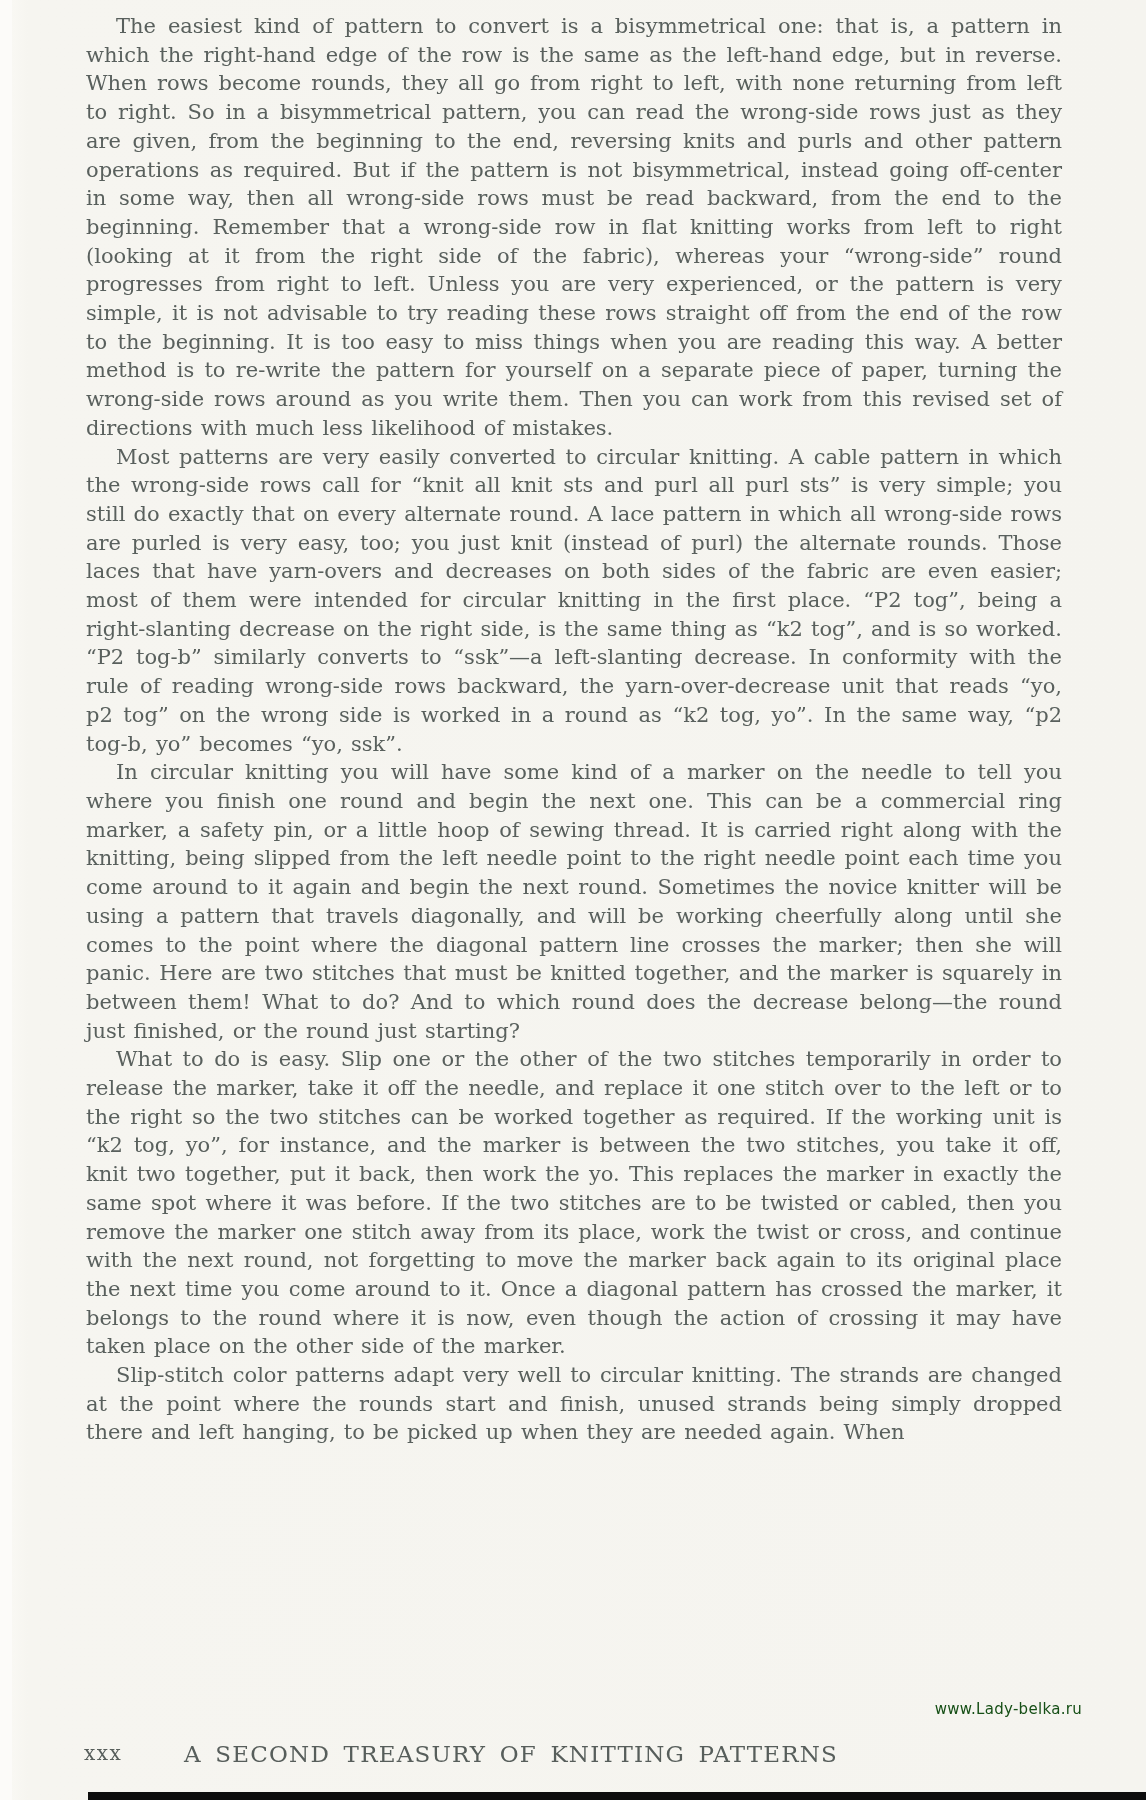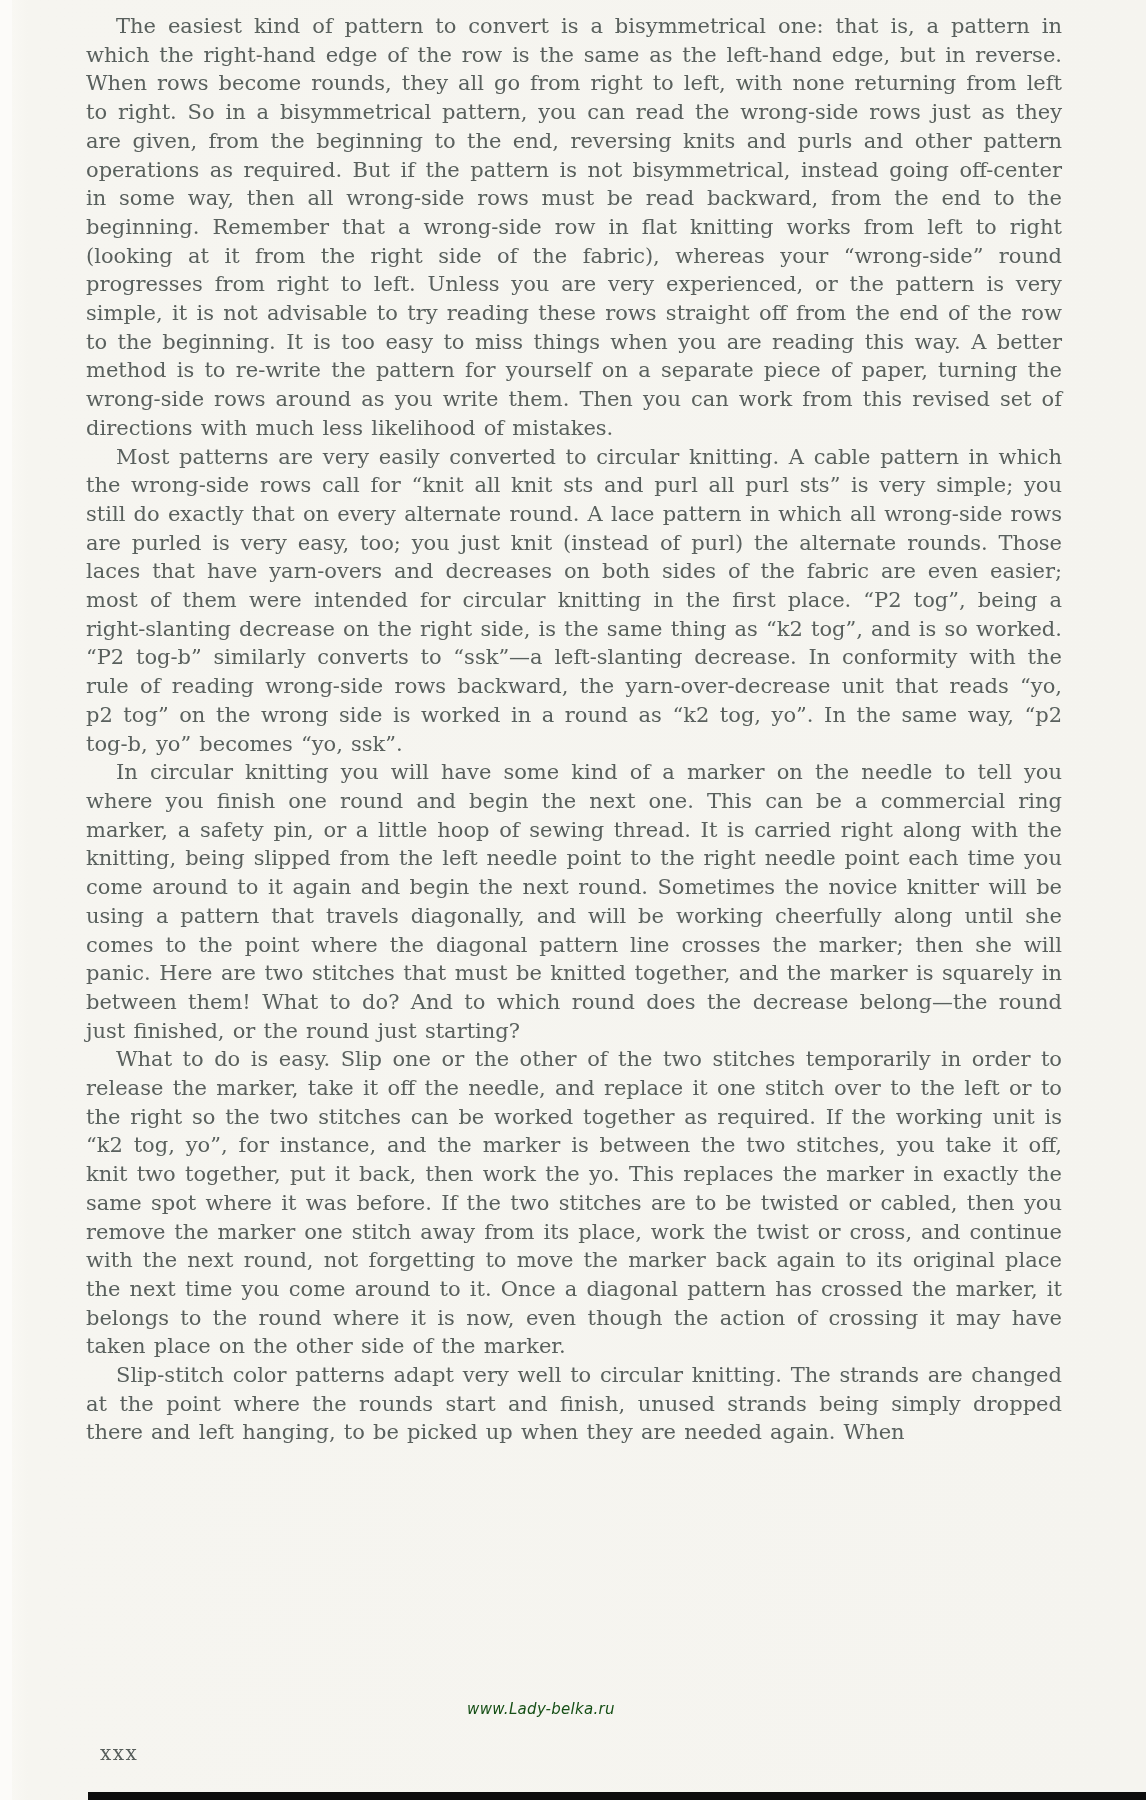--- a/index.html
+++ b/index.html
@@ -24,30 +24,29 @@
     word-spacing: 1.5px;
   }
   .text-block p {
     margin: 0;
     text-indent: 30px;
   }
   .italic { }
   .watermark {
     position: absolute;
     left: 0; top: 1700px; width: 1082px;
-    text-align: center;
+    text-align: right;
     font-family: "DejaVu Sans", "Liberation Sans", sans-serif;
     font-size: 15px;
     letter-spacing: 0.3px;
     color: #164f16;
-    font-style: italic;
   }
   .footer {
     position: absolute;
-    left: 100px; top: 1741px; width: 960px;
+    left: 84px; top: 1741px; width: 960px;
     display: flex;
     align-items: flex-start;
     color: #575e5b;
   }
   .page-num {
     width: 100px;
     font-size: 20px;
     letter-spacing: 1.5px;
   }
   .book-title {
@@ -73,15 +72,16 @@
     <p><span>Most patterns are very easily converted to circular knitting. A cable pattern in which the wrong-side rows call for “knit all knit sts and purl all purl sts” is very simple; you still do exactly that on every alternate round. A lace pattern in which all wrong-side rows are purled is very easy, too; you just knit (instead of purl) the alternate rounds. Those laces that have yarn-overs and decreases on </span><span class="italic">both</span><span> sides of the fabric are even easier; most of them were intended for circular knitting in the first place. “P2 tog”, being a right-slanting decrease on the right side, is the same thing as “k2 tog”, and is so worked. “P2 tog-b” similarly converts to “ssk”—a left-slanting decrease. In conformity with the rule of reading wrong-side rows backward, the yarn-over-decrease unit that reads “yo, p2 tog” on the wrong side is worked in a </span><span class="italic">round</span><span> as “k2 tog, yo”. In the same way, “p2 tog-b, yo” becomes “yo, ssk”.</span></p>
     <p><span>In circular knitting you will have some kind of a marker on the needle to tell you where you finish one round and begin the next one. This can be a commercial ring marker, a safety pin, or a little hoop of sewing thread. It is carried right along with the knitting, being slipped from the left needle point to the right needle point each time you come around to it again and begin the next round. Sometimes the novice knitter will be using a pattern that travels diagonally, and will be working cheerfully along until she comes to the point where the diagonal pattern line </span><span class="italic">crosses</span><span> the marker; then she will panic. Here are two stitches that must be knitted </span><span class="italic">together,</span><span> and the marker is squarely in between them! What to do? And to which round does the decrease belong—the round just finished, or the round just starting?</span></p>
     <p><span>What to do is easy. Slip one or the other of the two stitches temporarily in order to release the marker, take it off the needle, and replace it one stitch over to the left or to the right so the two stitches can be worked together as required. If the working unit is “k2 tog, yo”, for instance, and the marker is between the two stitches, you take it off, knit two together, put it back, then work the yo. This replaces the marker in exactly the same spot where it was before. If the two stitches are to be twisted or cabled, then you remove the marker one stitch away from its place, work the twist or cross, and continue with the next round, not forgetting to move the marker </span><span class="italic">back again</span><span> to its original place the next time you come around to it. Once a diagonal pattern has crossed the marker, it belongs to the round </span><span class="italic">where it is now,</span><span> even though the action of crossing it may have taken place on the other side of the marker.</span></p>
     <p><span>Slip-stitch color patterns adapt very well to circular knitting. The strands are changed at the point where the rounds start and finish, unused strands being simply dropped there and left hanging, to be picked up when they are needed again. When</span></p>
   </div>
 
 <div class="watermark">www.Lady-belka.ru</div>
 
 <div class="footer">
   <span class="page-num">xxx</span>
+  <span class="book-title">A SECOND TREASURY OF KNITTING PATTERNS</span>
 </div>
 
 <div class="bottom-bar"></div>
 
 </body></html>

